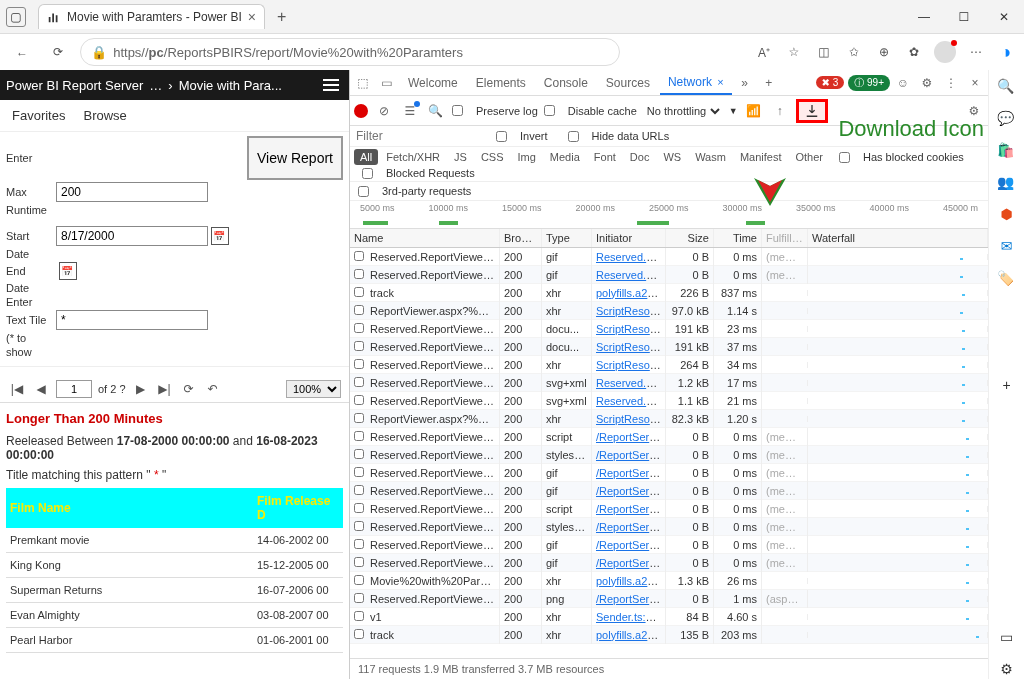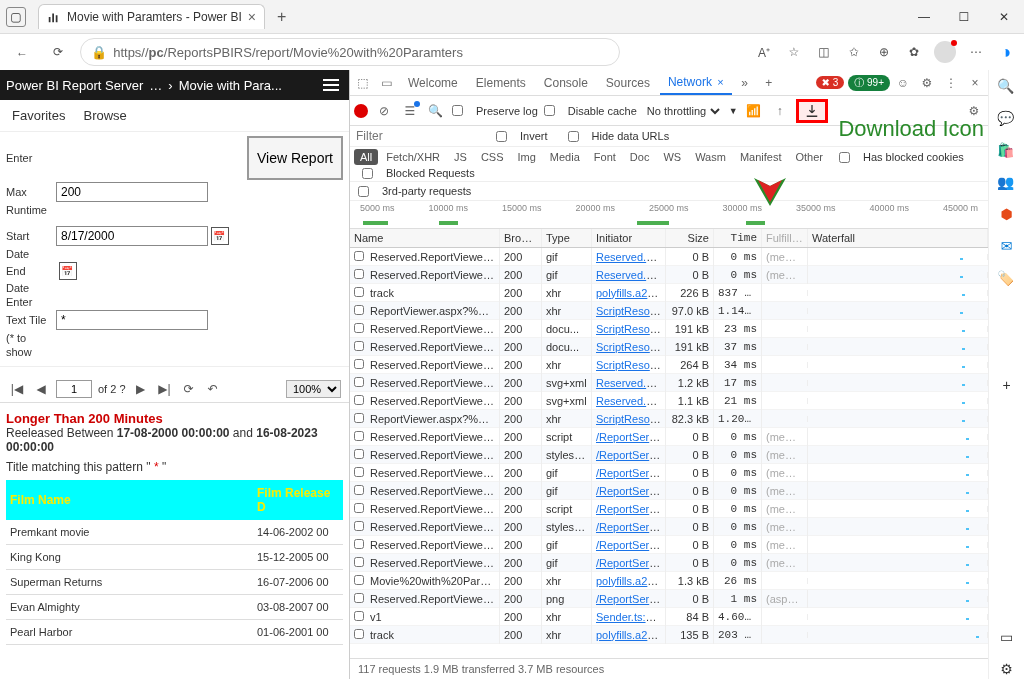--- a/index.html
+++ b/index.html
@@ -41,21 +41,21 @@
 .param-label { width: 50px; font-size: 11px; }
 .param-input { border: 1px solid #888; padding: 2px 4px; font-size: 12px; width: 152px; height: 20px; }
 .date-icn { width: 18px; height: 18px; border: 1px solid #555; margin-left: 3px; display: flex; align-items: center; justify-content: center; font-size: 10px; }
 .view-report { margin-left: auto; padding: 12px 8px; border: 2px solid #999; background: #f5f5f5; cursor: pointer; font-size: 14px; }
 .divider-h { height: 10px; border-top: 1px solid #eee; margin-top: 2px; }
 .report-toolbar { display: flex; align-items: center; gap: 6px; padding: 4px 8px; border-bottom: 1px solid #ddd; }
 .rt-btn { width: 18px; height: 18px; display: flex; align-items: center; justify-content: center; color: #555; cursor: pointer; }
 .page-input { width: 36px; border: 1px solid #999; text-align: center; font-size: 11px; height: 18px; }
 .zoom-sel { border: 1px solid #aaa; font-size: 11px; padding: 1px 2px; margin-left: auto; }
 .report-body { padding: 8px 6px; font-size: 12px; overflow: hidden; }
-.report-title { color: #c00; font-weight: bold; font-size: 13px; }
+.report-title { color: #c00; font-weight: bold; font-size: 13px; margin-bottom: 8px; }
 .report-line { font-size: 12px; margin-bottom: 6px; }
 .report-table { width: 100%; border-collapse: collapse; margin-top: 4px; }
 .report-table th { background: #00ffff; color: #fbec00; font-weight: bold; text-align: left; padding: 6px 4px; font-size: 12px; }
 .report-table td { padding: 6px 4px; border-bottom: 1px solid #ddd; font-size: 11px; }
 
 
 .devtools { flex: 1; display: flex; flex-direction: column; font-size: 12px; position: relative; }
 .dt-tabs { display: flex; align-items: center; height: 26px; border-bottom: 1px solid #ddd; padding: 0 2px; gap: 2px; }
 .dt-icn { width: 22px; height: 22px; display: flex; align-items: center; justify-content: center; color: #666; cursor: pointer; }
 .dt-tab { padding: 4px 8px; cursor: pointer; color: #666; font-size: 12px; }
@@ -88,21 +88,21 @@
 .timeline .tick { position: relative; }
 .timeline .bar { position: absolute; bottom: 3px; height: 4px; background: #4caf50; }
 
 .net-header { display: flex; border-bottom: 1px solid #ccc; background: #f7f7f7; font-size: 11px; font-weight: 500; }
 .net-header > div, .net-row > div { padding: 3px 4px; border-right: 1px solid #eee; overflow: hidden; white-space: nowrap; text-overflow: ellipsis; }
 .col-name { width: 150px; }
 .col-status { width: 42px; }
 .col-type { width: 50px; }
 .col-init { width: 74px; }
 .col-size { width: 48px; text-align: right; }
-.col-time { width: 48px; text-align: right; font-family: Liberation Mono, monospace; }
+.col-time { width: 48px; text-align: right; }
 .col-fulfill { width: 46px; }
 .col-wf { flex: 1; position: relative; }
 
 .net-body { overflow-y: auto; flex: 1; }
 .net-row { display: flex; font-size: 11px; border-bottom: 1px solid #f3f3f3; height: 18px; align-items: center; }
 .net-row:nth-child(even) { background: #f7f9fc; }
 .col-init a { color: #1a73e8; text-decoration: underline; cursor: pointer; }
 .col-fulfill { color: #aaa; }
 .wf-bar { position: absolute; top: 4px; height: 8px; background: #4fc3f7; }
 

